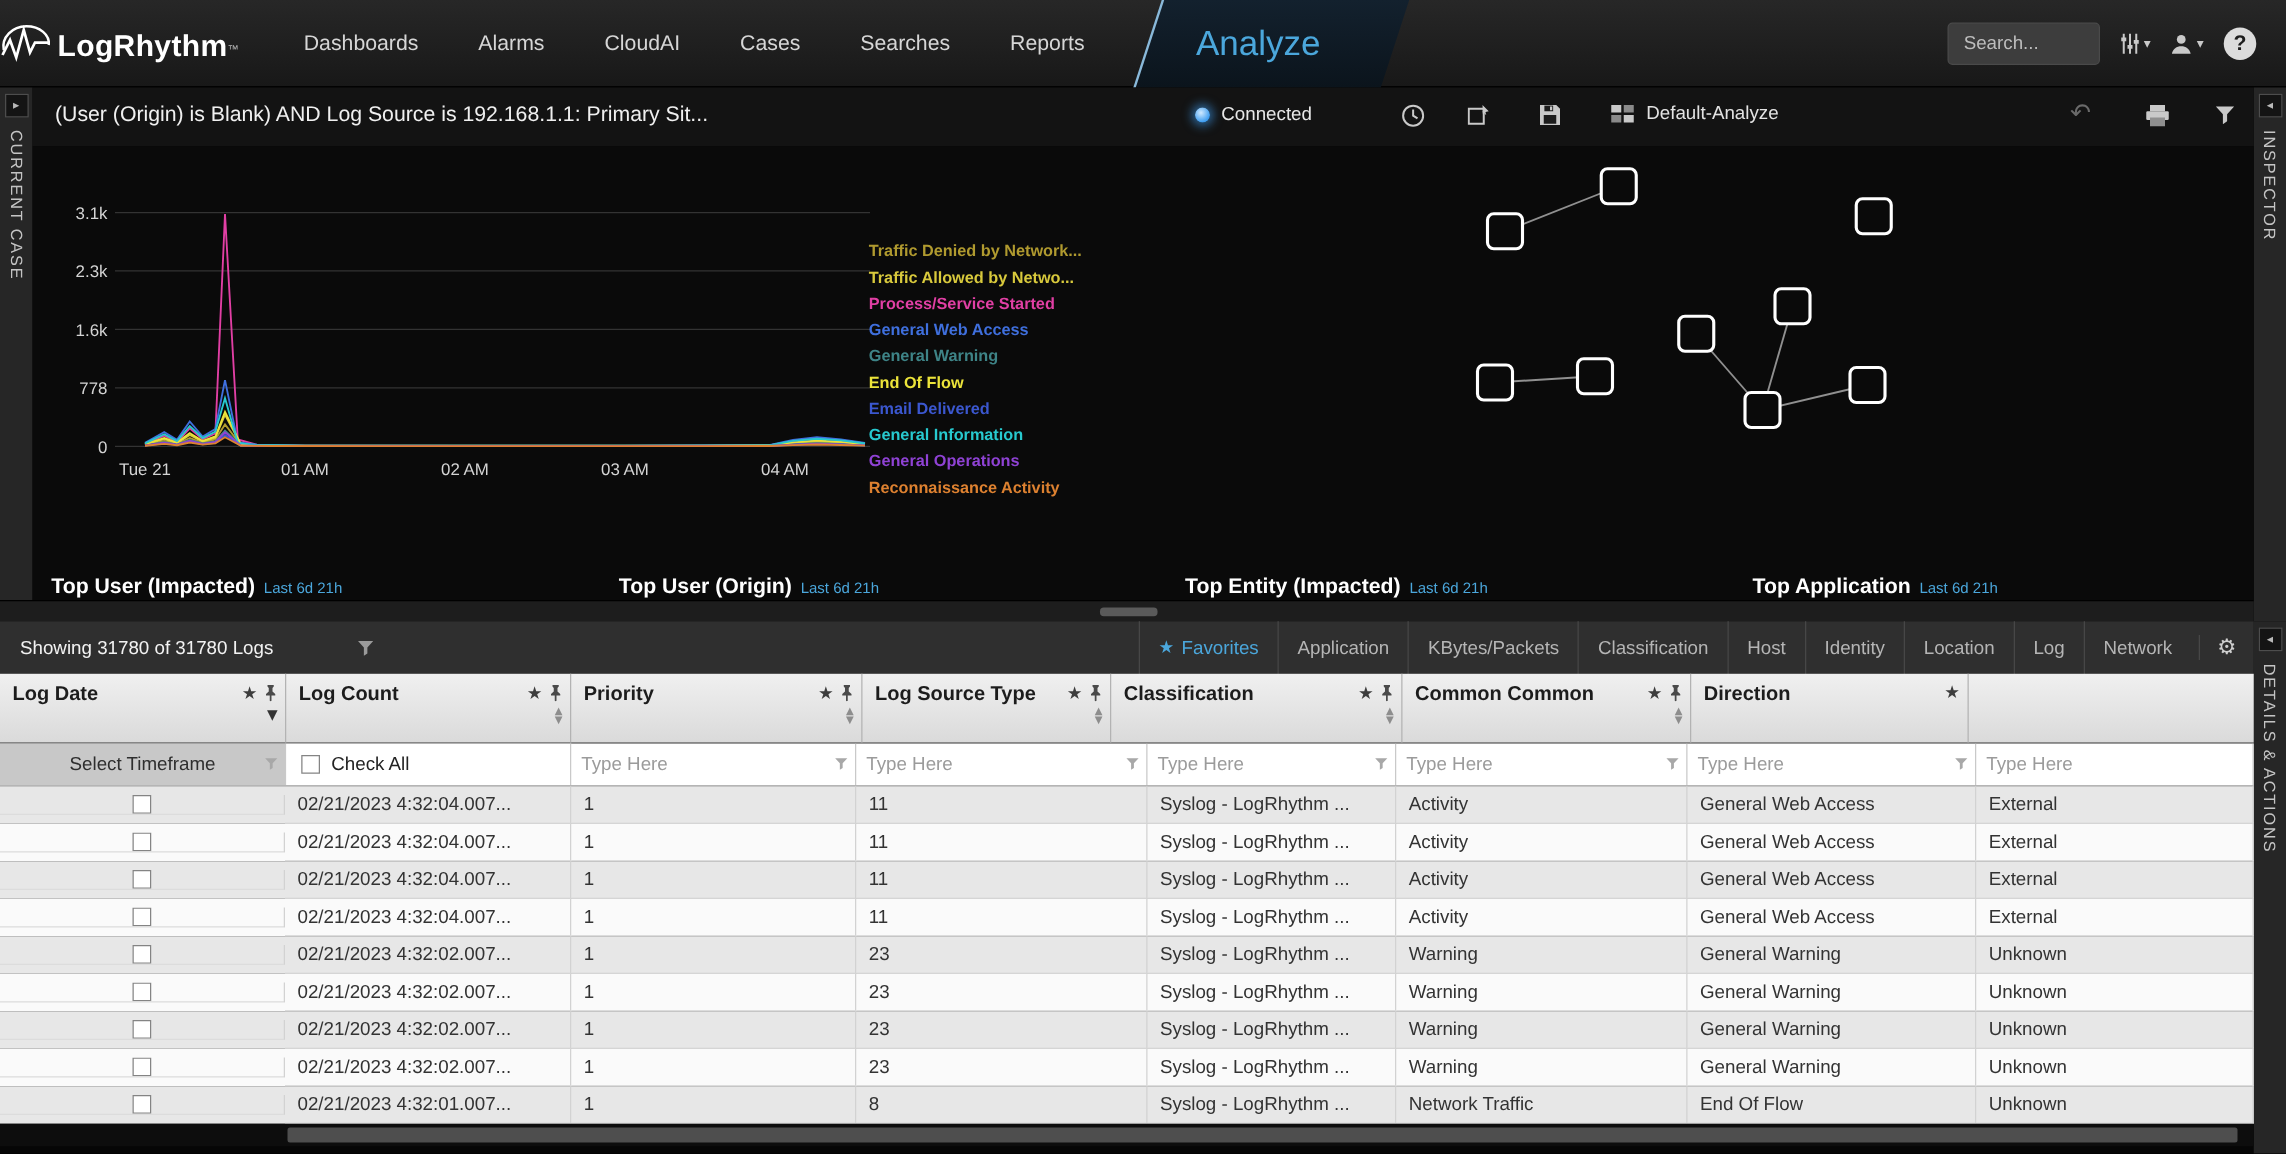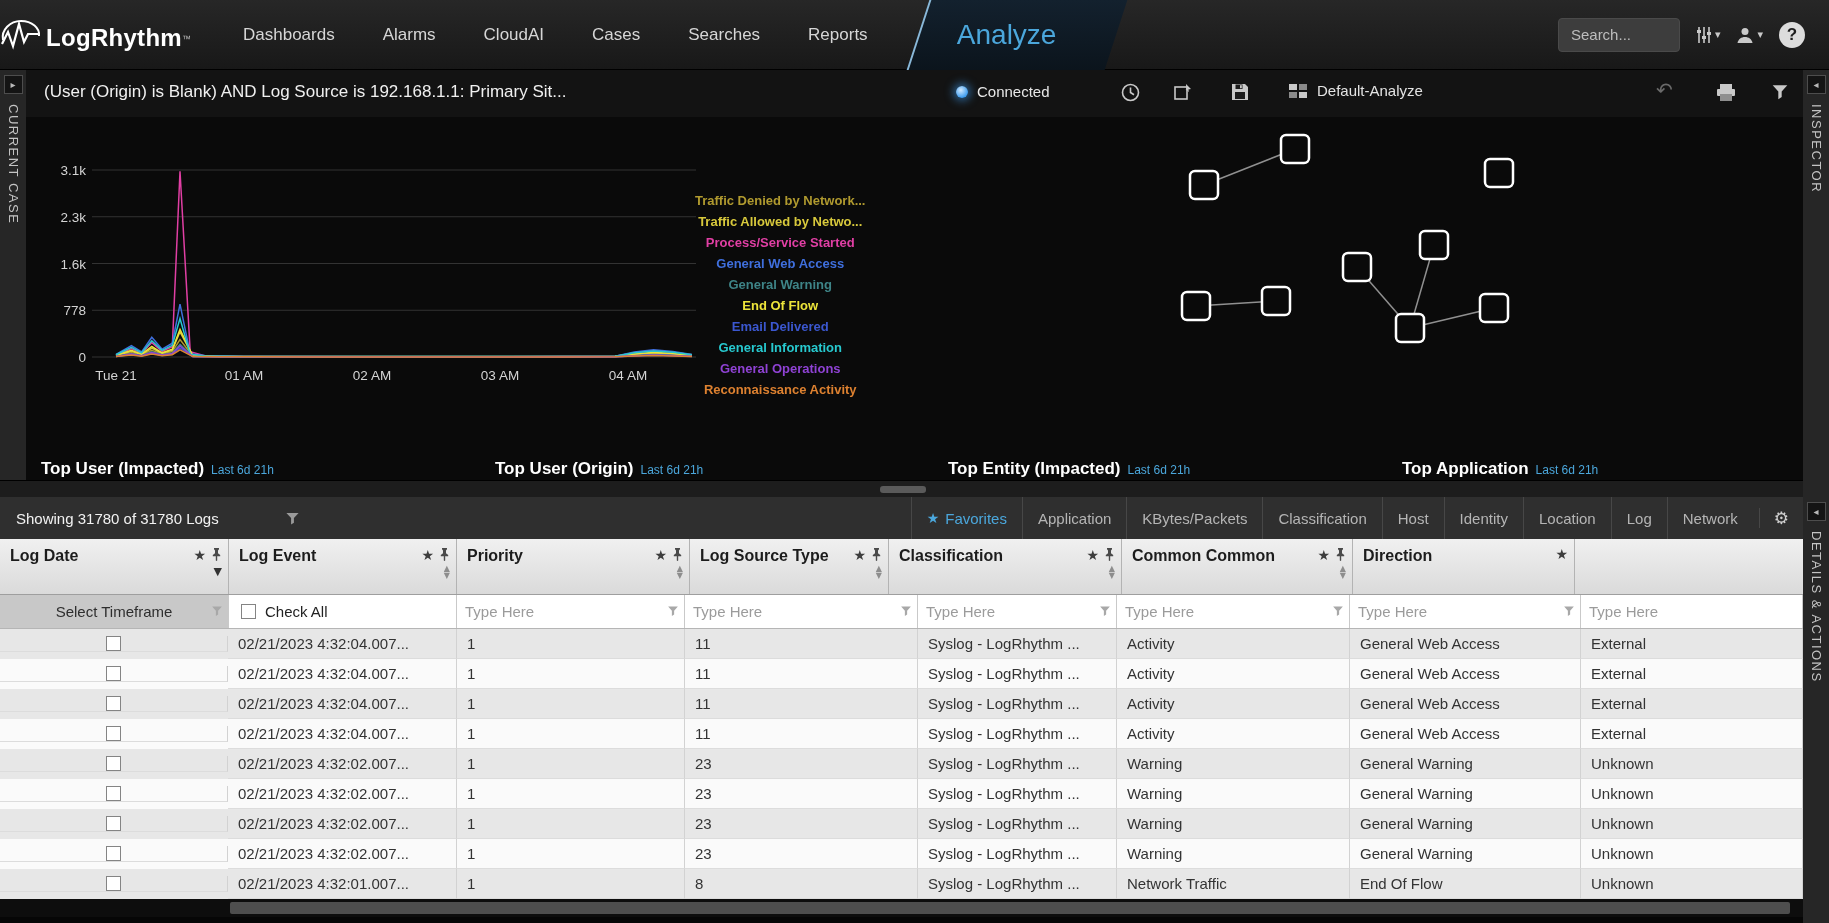--- a/index.html
+++ b/index.html
@@ -37,21 +37,21 @@
   #connected{position:absolute;left:930px;top:13px;display:flex;align-items:center;gap:9px;}
   .conn-dot{width:12px;height:12px;border-radius:50%;background:radial-gradient(circle at 40% 35%,#cfe9ff,#3e9df0 70%);box-shadow:0 0 8px 3px rgba(62,157,240,.55);}
   #connected span{color:#e8e8e8;font-size:15px;}
   .tb-icon{position:absolute;top:13px;cursor:pointer;}
   #view-select{position:absolute;left:1262px;top:12px;display:flex;align-items:center;gap:9px;cursor:pointer;}
   #view-select span{color:#e3e3e3;font-size:15px;}
   .glyph-dim{color:#6a6a6a;font-size:20px;font-family:"DejaVu Sans",sans-serif;line-height:20px;}
 
   
   #chart-section{position:absolute;left:26px;top:117px;width:1777px;height:363px;background:#0a0a0a;overflow:hidden;}
-  #legend{position:absolute;left:669px;top:76px;display:flex;flex-direction:column;gap:6px;align-items:center;}
+  #legend{position:absolute;left:669px;top:76px;display:flex;flex-direction:column;gap:6px;}
   .legend-item{font-size:13px;font-weight:bold;cursor:pointer;white-space:nowrap;}
   #graph-svg{position:absolute;left:1124px;top:10px;}
   .widget-title{position:absolute;top:342px;white-space:nowrap;}
   .widget-title b{color:#fff;font-size:17px;}
   .widget-title i{color:#4ba7dc;font-size:12px;font-style:normal;margin-left:7px;}
 
   
   #splitter{position:absolute;left:0;top:480px;width:1803px;height:17px;background:#1d1d1d;border-top:1px solid #000;}
   #splitter-handle{position:absolute;left:880px;top:5px;width:46px;height:7px;background:#5a5a5a;border-radius:3px;cursor:row-resize;}
 
@@ -330,21 +330,21 @@
             <span>
               <svg width="11" height="15" viewBox="0 0 11 15">
                 <path d="M3 1h5v1.2L7 3.4v2.8l2.2 1.9V9.3H6.2v4.2L5.5 14l-.7-.5V9.3H1.8V8.1L4 6.2V3.4L3 2.2z" fill="#4a4a4a"></path>
               </svg>
             </span>
           </div>
           <span class="sort-desc">▼</span>
         </div>
       </div>
       <div class="th" style="width: 228px;">
-        <span class="th-label">Log Event</span>
+        <span class="th-label">Log Count</span>
         <div class="th-right">
           <div class="th-iconrow">
             <span class="th-star">★</span>
             <span>
               <svg width="11" height="15" viewBox="0 0 11 15">
                 <path d="M3 1h5v1.2L7 3.4v2.8l2.2 1.9V9.3H6.2v4.2L5.5 14l-.7-.5V9.3H1.8V8.1L4 6.2V3.4L3 2.2z" fill="#4a4a4a"></path>
               </svg>
             </span>
           </div>
           <span class="sort-both">

